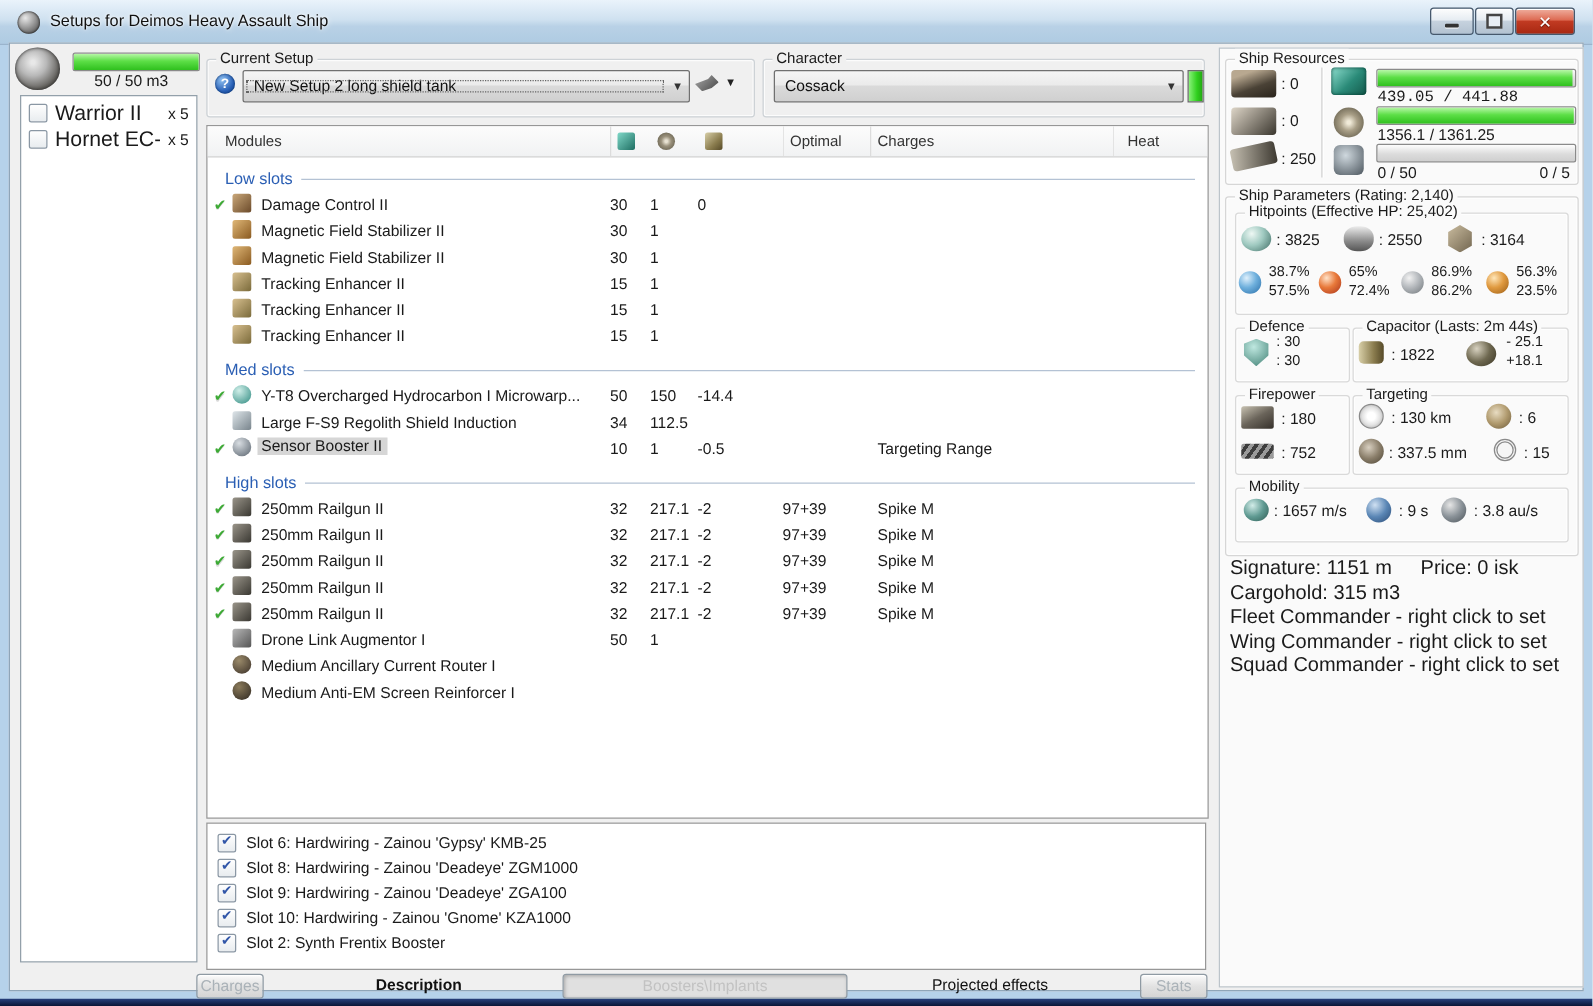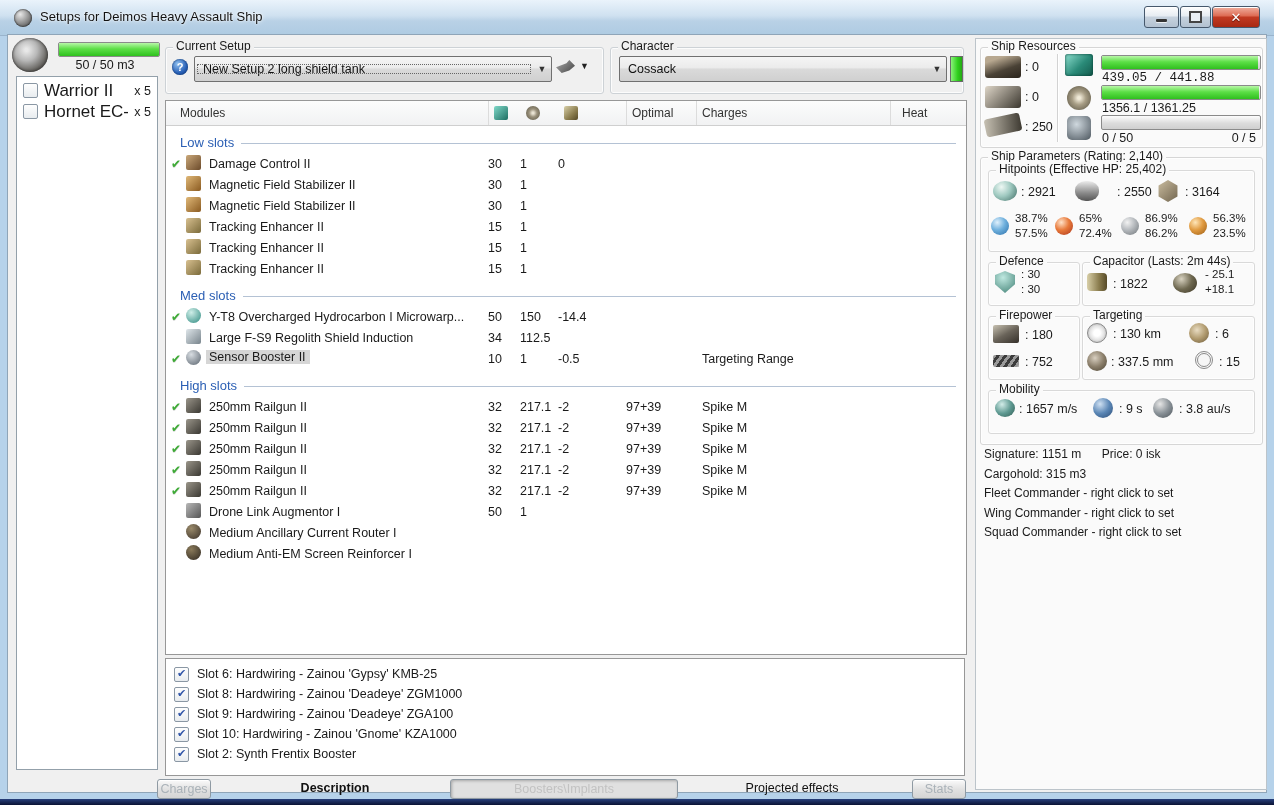--- a/index.html
+++ b/index.html
@@ -99,21 +99,21 @@
   [data-icon="volley"]{background:repeating-linear-gradient(125deg,#9a9a9a 0 3px,#3c3c3c 3px 6px);border-radius:2px;}
   [data-icon="targeting-range"]{background:radial-gradient(circle,#fff 25%,#e4e4e4 55%,#9a9a9a);border:1px solid #8a8a8a;border-radius:50%;box-sizing:border-box;}
   [data-icon="max-targets"]{background:radial-gradient(circle at 40% 35%,#e8dcc2,#b09a6e 50%,#6a5838);border-radius:50%;}
   [data-icon="scan-resolution"]{background:radial-gradient(circle at 40% 35%,#d8cfc0,#8a7e6a 50%,#4a4232);border-radius:50%;}
   [data-icon="sensor-strength"]{background:#f6f6f6;border:3px double #8a8a8a;border-radius:50%;box-sizing:border-box;}
   [data-icon="speed"]{background:radial-gradient(circle at 35% 30%,#d2ece8,#5f9a92 50%,#2e5a52);border-radius:50%;}
   [data-icon="align-time"]{background:radial-gradient(circle at 35% 30%,#cfe0f2,#5a86b5 50%,#2a4a74);border-radius:50%;}
   [data-icon="warp-speed"]{background:radial-gradient(circle at 35% 30%,#e6e6e6,#8a9298 50%,#4a5258);border-radius:50%;}
   .rtext{position:absolute;font-size:12.5px;white-space:nowrap;}
   .rsmall{position:absolute;font-size:11.5px;line-height:15px;white-space:nowrap;}
-  .infoline{font-size:12px;line-height:19.5px;white-space:nowrap;}
+  .infoline{font-size:16px;line-height:19.5px;white-space:nowrap;}
   .vsep{position:absolute;border-left:1px solid #d2d2d2;box-shadow:1px 0 0 #fff;}
   .greenind{position:absolute;border:1px solid #6a6a6a;background:linear-gradient(90deg,#8af27a,#30d01e 60%,#24a814);}
   .helpicon{position:absolute;width:16px;height:16px;border-radius:50%;background:radial-gradient(circle at 35% 30%,#8fc0f0,#2a62b8 60%,#12408a);color:#fff;font-size:11px;font-weight:bold;display:flex;align-items:center;justify-content:center;box-shadow:inset 0 0 2px #042a60;}
   .shipmenu-icon{position:absolute;width:19px;height:13px;background:linear-gradient(135deg,#aaa,#444);clip-path:polygon(0 55%,55% 25%,70% 0,100% 45%,70% 80%,30% 100%);}
   .caret{position:absolute;font-size:9px;color:#222;}
 </style>
 </head>
 <body>
 
 <div id="win">
@@ -509,23 +509,23 @@
       <div class="rtext" style="left:121px;top:83px;">0 / 50</div>
       <div class="rtext" style="right:6px;top:83px;">0 / 5</div>
     </div>
 
     <div class="gbox" style="left:4px;top:118px;width:281px;height:286px;border-color:#d6d6d6;">
       <span class="glabel">Ship Parameters (Rating: 2,140)</span>
 
       <div class="gbox" style="left:7px;top:12px;width:265px;height:80px;border-color:#d9d9d9;">
         <span class="glabel">Hitpoints (Effective HP: 25,402)</span>
         <span class="ric" data-icon="shield-hp" style="position:absolute;left:4px;top:10px;width:24px;height:20px;"></span>
-        <div class="rtext" style="left:32px;top:14px;">: 2921</div>
+        <div class="rtext" style="left:32px;top:14px;">: 3825</div>
         <span class="ric" data-icon="armor-hp" style="position:absolute;left:86px;top:10px;width:24px;height:20px;"></span>
-        <div class="rtext" style="left:128px;top:14px;">: 2550</div>
+        <div class="rtext" style="left:114px;top:14px;">: 2550</div>
         <span class="ric" data-icon="structure-hp" style="position:absolute;left:168px;top:9px;width:22px;height:22px;"></span>
         <div class="rtext" style="left:196px;top:14px;">: 3164</div>
 
         <span class="ric circ" data-icon="em-res" style="position:absolute;left:2px;top:46px;width:18px;height:18px;"></span>
         <div class="rsmall" style="left:26px;top:40px;">
           <div>38.7%</div>
             <div>57.5%</div>
         </div>
         <span class="ric circ" data-icon="thermal-res" style="position:absolute;left:66px;top:46px;width:18px;height:18px;"></span>
         <div class="rsmall" style="left:90px;top:40px;">

